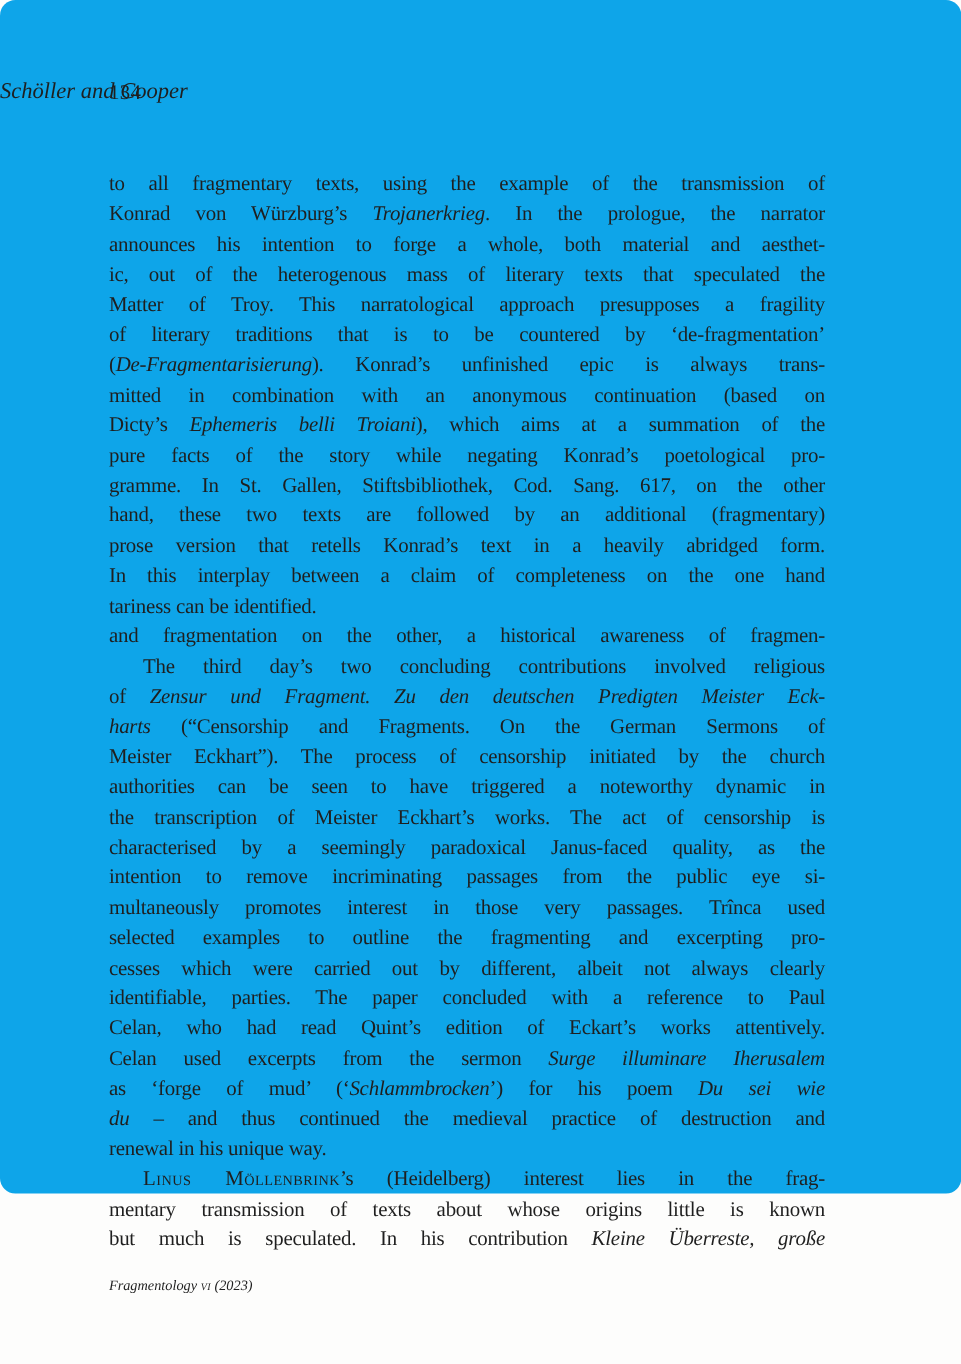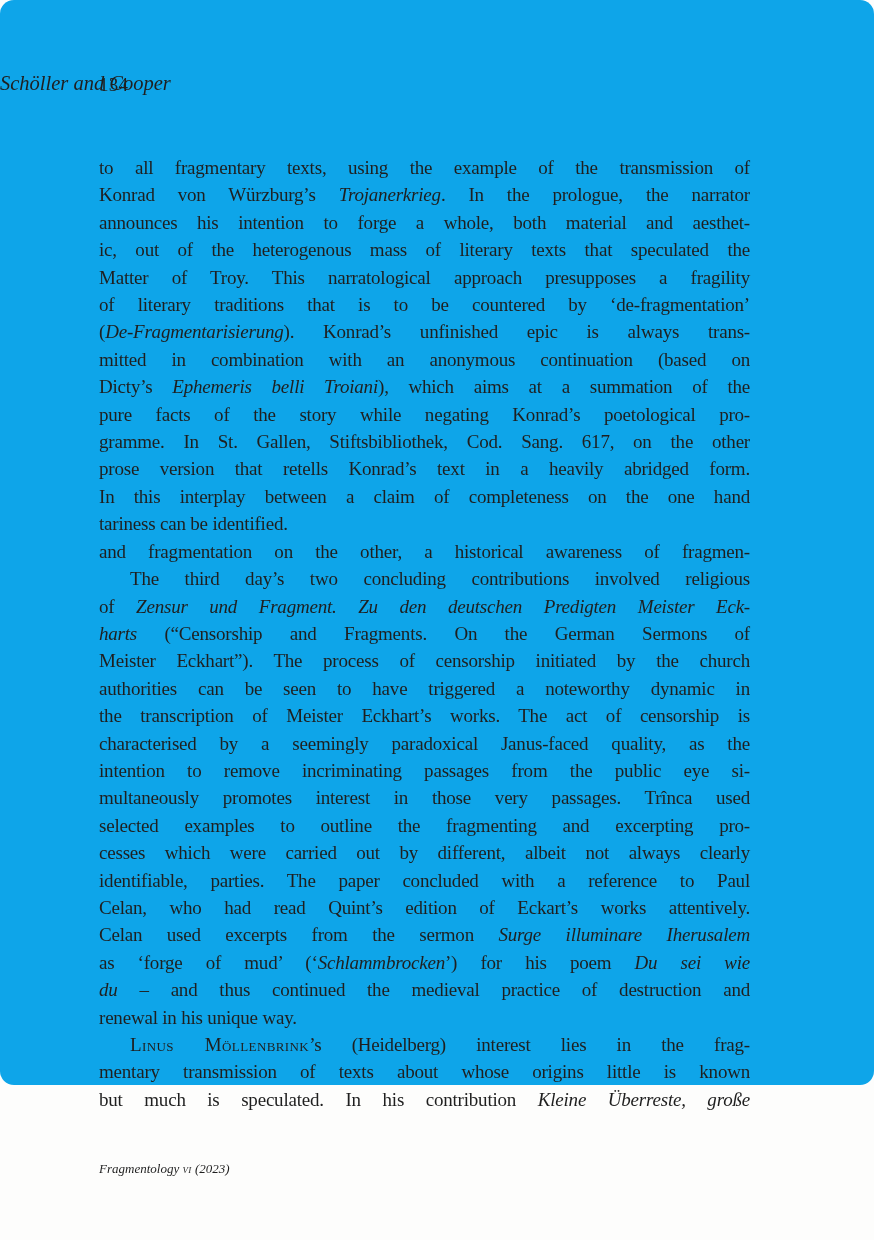--- a/index.html
+++ b/index.html
@@ -73,20 +73,21 @@
         <div class="line"><span>Konrad von Würzburg’s </span><span class="i">Trojanerkrieg</span><span>. In the prologue, the narrator</span></div>
         <div class="line"><span>announces his intention to forge a whole, both material and aesthet-</span></div>
         <div class="line"><span>ic, out of the heterogenous mass of literary texts that speculated the</span></div>
         <div class="line"><span>Matter of Troy. This narratological approach presupposes a fragility</span></div>
         <div class="line"><span>of literary traditions that is to be countered by ‘de-fragmentation’</span></div>
         <div class="line"><span>(</span><span class="i">De-Fragmentarisierung</span><span>). Konrad’s unfinished epic is always trans-</span></div>
         <div class="line"><span>mitted in combination with an anonymous continuation (based on</span></div>
         <div class="line"><span>Dicty’s </span><span class="i">Ephemeris belli Troiani</span><span>), which aims at a summation of the</span></div>
         <div class="line"><span>pure facts of the story while negating Konrad’s poetological pro-</span></div>
         <div class="line"><span>gramme. In St. Gallen, Stiftsbibliothek, Cod. Sang. 617, on the other</span></div>
+        <div class="line"><span>hand, these two texts are followed by an additional (fragmentary)</span></div>
         <div class="line"><span>prose version that retells Konrad’s text in a heavily abridged form.</span></div>
         <div class="line"><span>In this interplay between a claim of completeness on the one hand</span></div>
         <div class="line lastline"><span>tariness can be identified.</span></div>
         <div class="line"><span>and fragmentation on the other, a historical awareness of fragmen-</span></div>
       </div>
       <div class="para">
         <div class="line indent"><span>The third day’s two concluding contributions involved religious</span></div>
         <div class="line"><span>of </span><span class="i">Zensur und Fragment. Zu den deutschen Predigten Meister Eck-</span></div>
         <div class="line"><span class="i">harts</span><span> (“Censorship and Fragments. On the German Sermons of</span></div>
         <div class="line"><span>Meister Eckhart”). The process of censorship initiated by the church</span></div>

